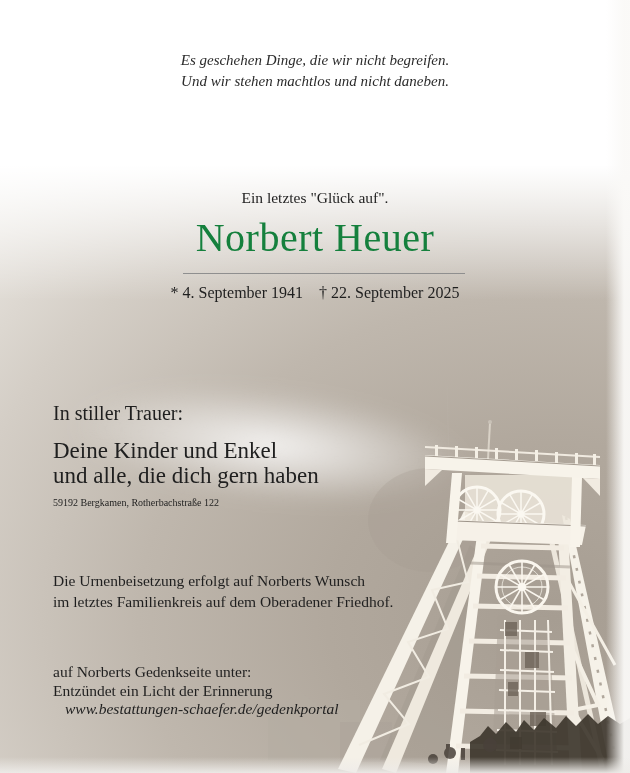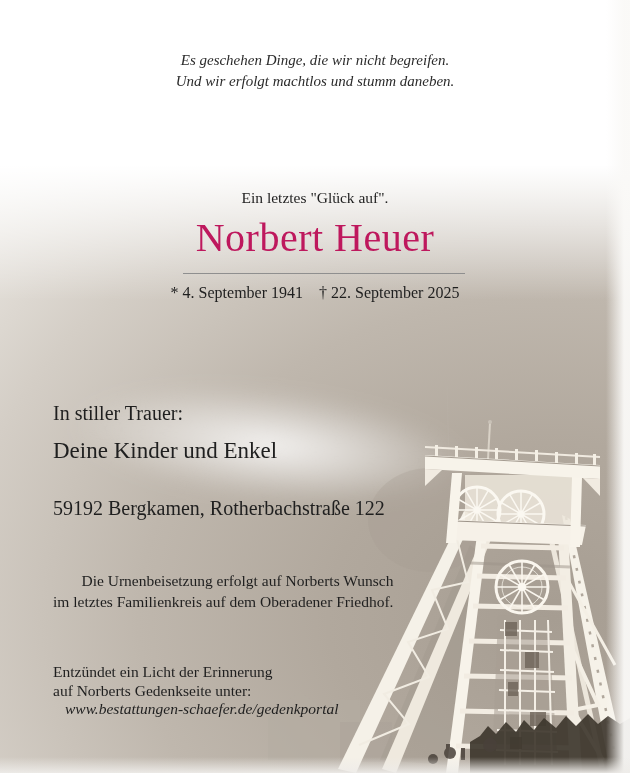--- a/index.html
+++ b/index.html
@@ -37,29 +37,29 @@
     position:absolute;left:0;bottom:0;width:100%;height:16px;
     background:linear-gradient(to top,rgba(238,236,233,0.95),rgba(238,236,233,0));
   }
   .headframe-svg{position:absolute;left:0;top:0;width:630px;height:773px;}
 
   
   .txt{position:absolute;white-space:nowrap;}
   .center{left:0;width:100%;text-align:center;}
   .epigraph{top:50px;font-style:italic;font-size:15px;line-height:21px;color:#2b2b2b;}
   .salute{top:189px;font-size:15.5px;}
-  .name{top:216px;font-size:40px;line-height:44px;color:#be185d;letter-spacing:0.5px;}
+  .name{top:216px;font-size:40px;line-height:44px;color:#15803d;letter-spacing:0.5px;}
   .name-rule{position:absolute;top:273px;left:183px;width:282px;height:1px;background:#8f8f8f;}
   .dates{top:284px;font-size:16px;text-align:center;}
   .dates .gap{display:inline-block;width:16px;}
   .left-block{left:53px;}
   .mourning-label{top:402px;font-size:20px;}
   .mourners{top:438px;font-size:23px;line-height:25px;}
-  .address{top:497px;font-size:20px;}
-  .burial{top:571px;font-size:15.5px;line-height:20.5px;text-align:right;}
+  .address{top:497px;font-size:10px;}
+  .burial{top:571px;font-size:15.5px;line-height:20.5px;}
   .memorial{top:663px;font-size:15.5px;line-height:18.5px;}
   .memorial .url{font-style:italic;margin-left:12px;}
 </style>
 </head>
 <body>
 
 <div class="card">
 
   <div class="photo-base"></div>
   <div class="light-beam"></div>
@@ -192,44 +192,45 @@
       <rect x="461" y="748" width="4" height="12" fill="#49413a"></rect>
     </g>
   </svg>
 
   <div class="photo-fade-top"></div>
   <div class="right-fade"></div>
   <div class="bottom-fade"></div>
 
   <div class="txt center epigraph">
     <div>Es geschehen Dinge, die wir nicht begreifen.</div>
-    <div>Und wir erfolgt machtlos und stumm daneben.</div>
+    <div>Und wir stehen machtlos und nicht daneben.</div>
   </div>
 
   <div class="txt center salute">Ein letztes "Glück auf".</div>
 
   <div class="txt center name">Norbert Heuer</div>
   <div class="name-rule"></div>
 
   <div class="txt center dates">
     <span>* 4. September 1941</span><span class="gap"></span><span>† 22. September 2025</span>
   </div>
 
   <div class="txt left-block mourning-label">In stiller Trauer:</div>
 
   <div class="txt left-block mourners">
     <div>Deine Kinder und Enkel</div>
+    <div>und alle, die dich gern haben</div>
   </div>
 
   <div class="txt left-block address">59192 Bergkamen, Rotherbachstraße 122</div>
 
   <div class="txt left-block burial">
     <div>Die Urnenbeisetzung erfolgt auf Norberts Wunsch</div>
     <div>im letztes Familienkreis auf dem Oberadener Friedhof.</div>
   </div>
 
   <div class="txt left-block memorial">
+    <div>auf Norberts Gedenkseite unter:</div>
     <div>Entzündet ein Licht der Erinnerung</div>
-    <div>auf Norberts Gedenkseite unter:</div>
     <div class="url">www.bestattungen-schaefer.de/gedenkportal</div>
   </div>
 
 </div>
 
 </body></html>

